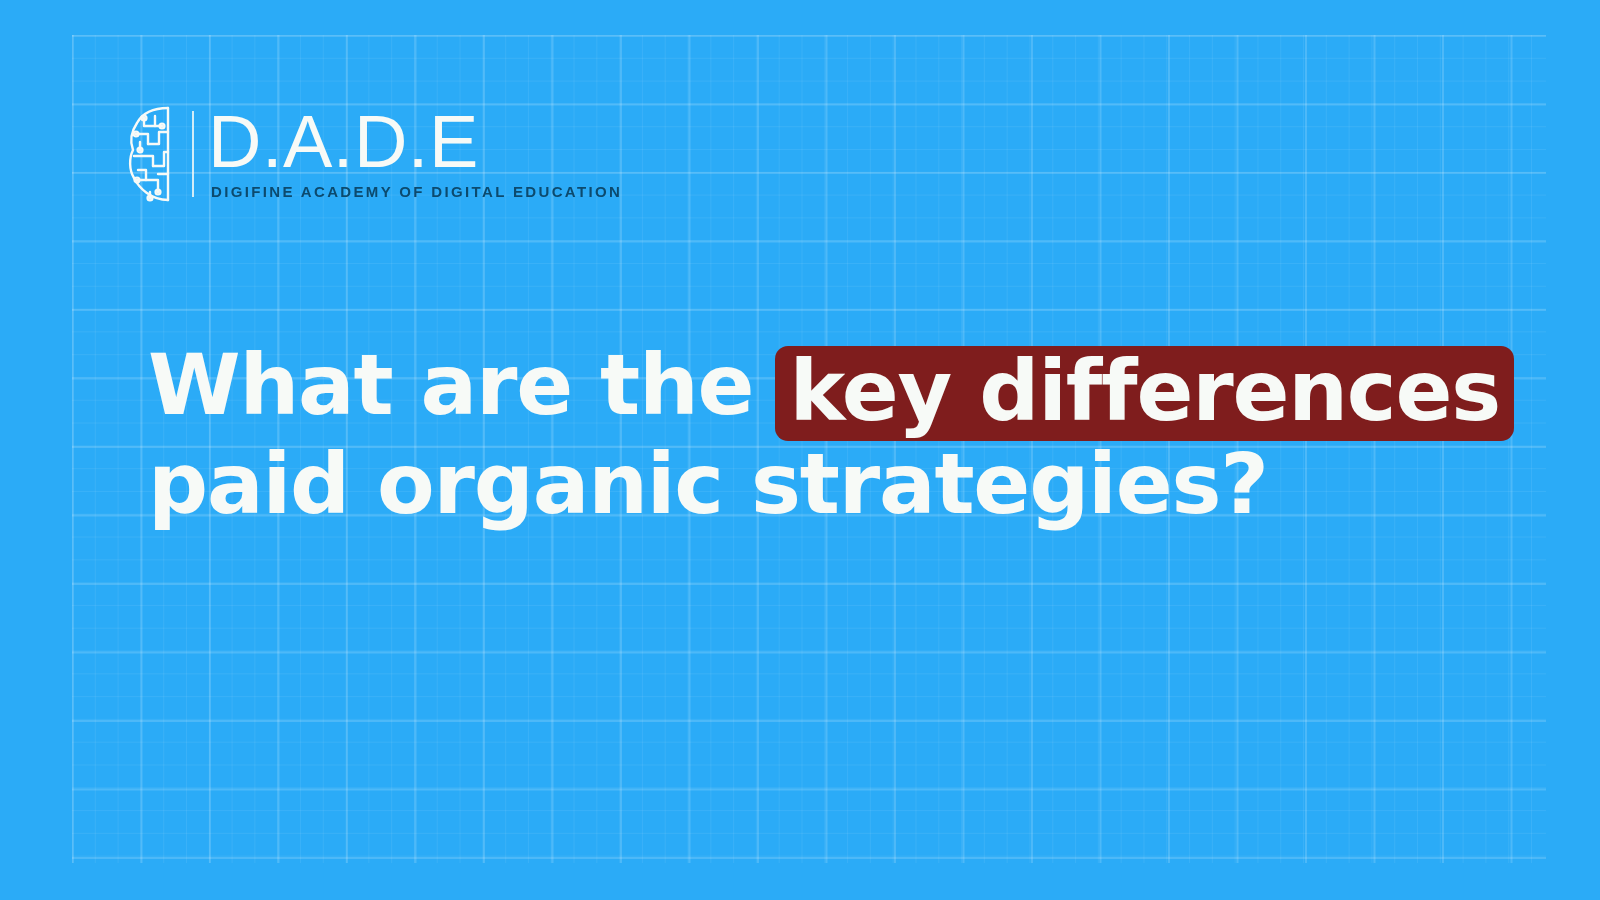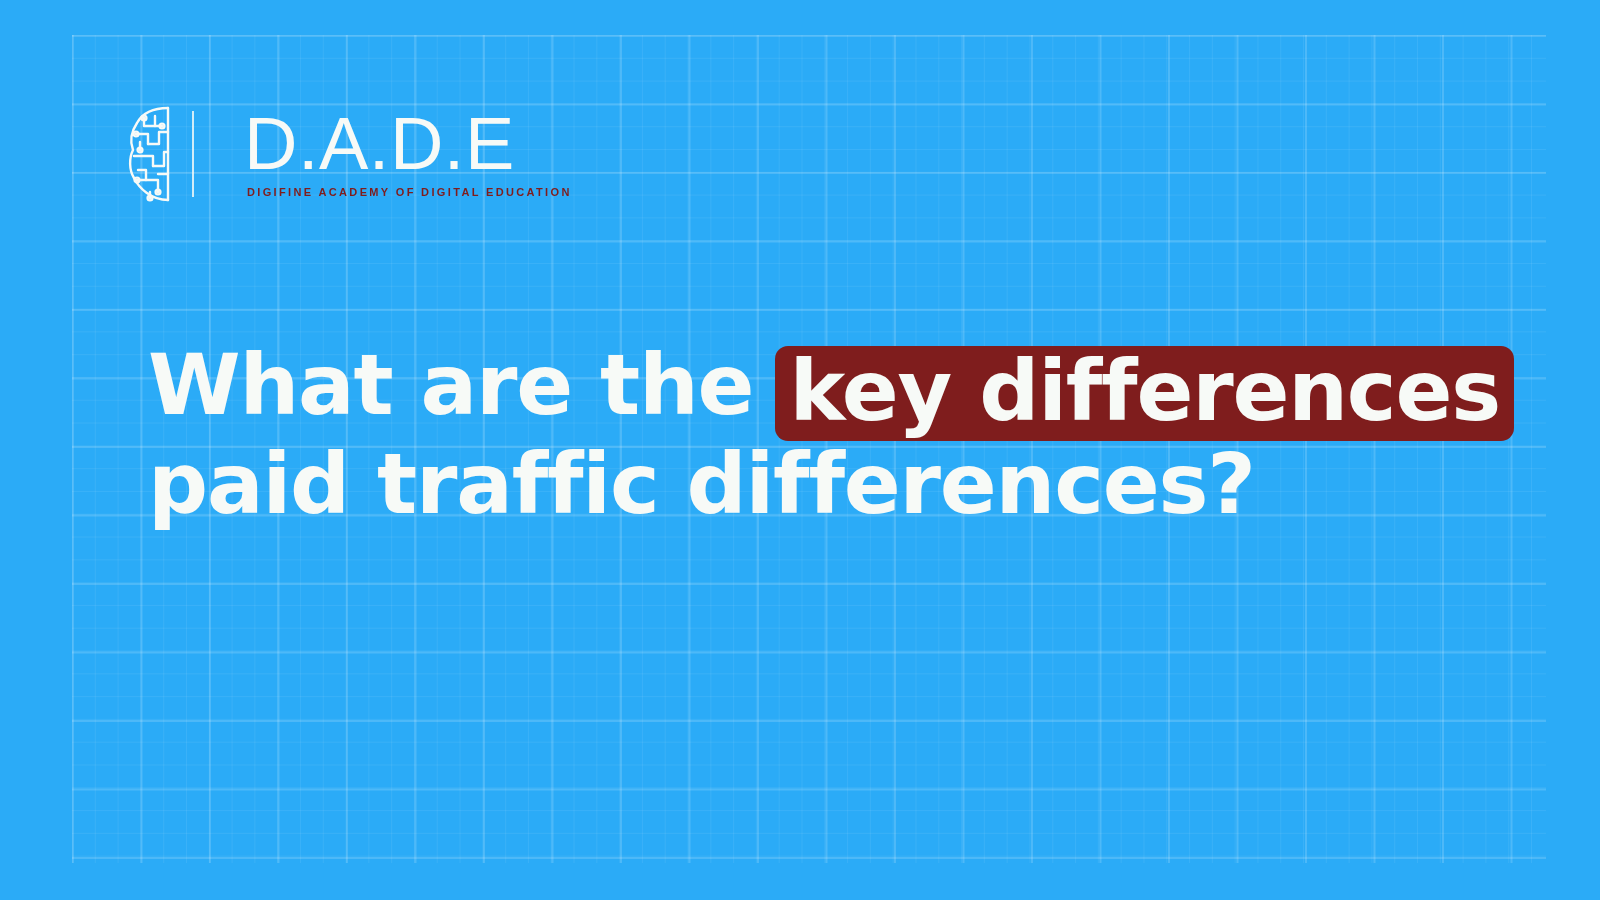--- a/index.html
+++ b/index.html
@@ -49,36 +49,36 @@
     align-items:center;
     gap:0;
   }
   .logo-mark { width:62px; height:100px; display:block; flex:none; }
   .logo-divider {
     width:2px; height:86px;
     background:rgba(247,250,247,0.82);
     margin:0 14px 0 6px;
     flex:none;
   }
-  .logo-words { display:flex; flex-direction:column; justify-content:center;margin-left:36px; }
+  .logo-words { display:flex; flex-direction:column; justify-content:center; }
   .logo-title {
     font-family:"Liberation Sans", sans-serif;
     font-weight:400;
     font-size:74px;
     line-height:0.92;
     letter-spacing:0.5px;
     color:#F7FAF7;
     white-space:nowrap;
   }
   .logo-tagline {
     font-family:"Liberation Sans", sans-serif;
     font-weight:700;
-    font-size:11px;
+    font-size:15px;
     letter-spacing:2.35px;
-    color:#7f1d1d;
+    color:#0c4a6e;
     white-space:nowrap;
     margin-top:7px;
     padding-left:3px;
     text-align:center;
   }
 
   
   .headline {
     position:absolute;
     left:148px; top:336px;
@@ -139,16 +139,16 @@
     <div class="logo-divider"></div>
 
     <div class="logo-words">
       <div class="logo-title">D.A.D.E</div>
       <div class="logo-tagline">DIGIFINE ACADEMY OF DIGITAL EDUCATION</div>
     </div>
   </div>
 
   <div class="headline">
     <span class="ln"><span>What are the </span><span class="hl">key differences</span></span>
-    <span class="ln">paid traffic differences?</span>
+    <span class="ln">paid organic strategies?</span>
   </div>
 
 </div>
 
 </body></html>

